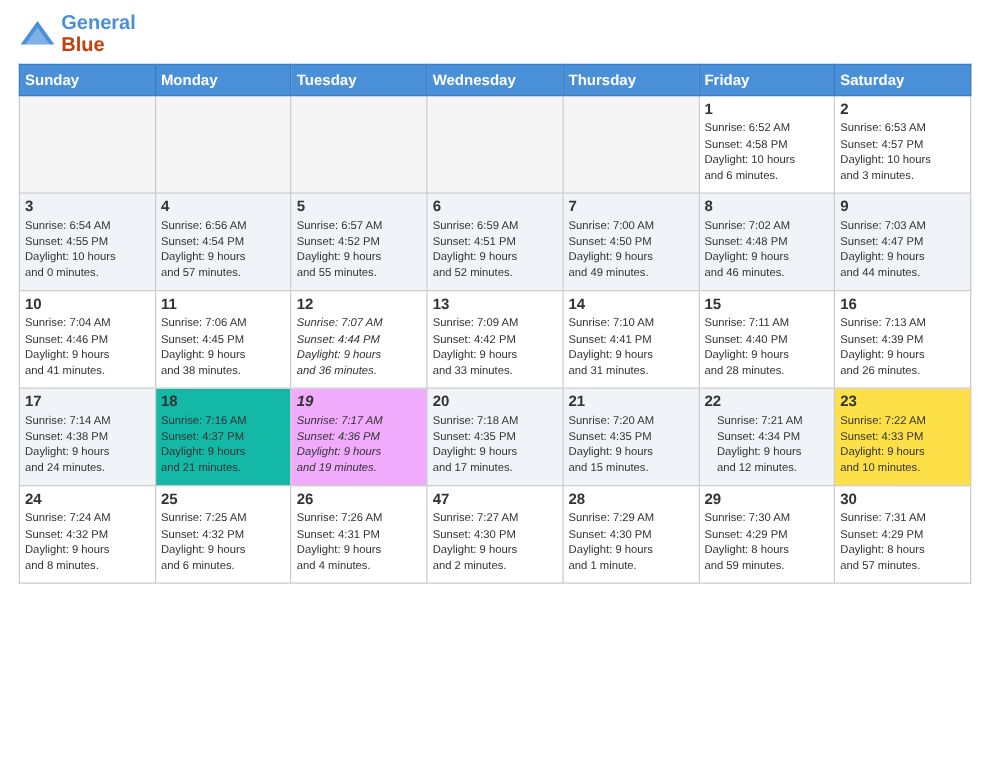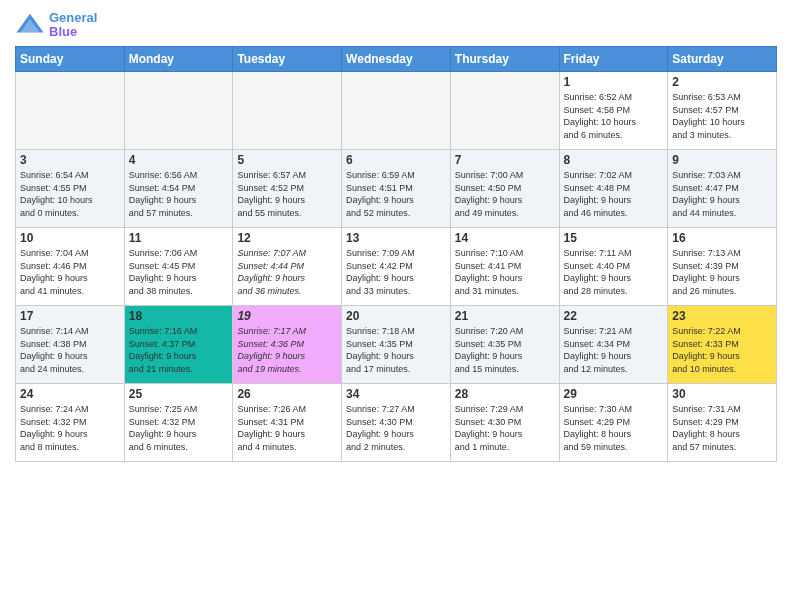--- a/index.html
+++ b/index.html
@@ -20,21 +20,21 @@
       align-items: flex-start;
       justify-content: space-between;
       margin-bottom: 6px;
     }
     .logo {
       display: flex;
       align-items: center;
       gap: 4px;
     }
     .logo-text {
-      font-size: 13px;
+      font-size: 16px;
       font-weight: bold;
       color: #333;
       line-height: 1.1;
     }
     .logo-text span {
       color: #4a90d9;
     }
     .logo-icon {
       width: 30px;
       height: 30px;
@@ -100,21 +100,21 @@
 
 <div class="container">
   <div class="header-row">
     <div class="logo">
       <svg class="logo-icon" viewBox="0 0 40 40">
         <polygon points="20,5 38,30 2,30" fill="#4a90d9"></polygon>
         <polygon points="20,12 33,30 7,30" fill="#fff" opacity="0.3"></polygon>
       </svg>
       <div class="logo-text">
         <div><span>General</span></div>
-        <div><span style="color:#8b5cf6">Blue</span></div>
+        <div><span style="color:#c2410c">Blue</span></div>
       </div>
     </div>
     <div class="title-block">
       <div class="month-title"></div>
       <div class="location"></div>
     </div>
   </div>
 
   <table class="calendar">
     <thead>
@@ -283,21 +283,21 @@
           </td>
           <td style="background: rgb(240, 244, 248); margin-left: 28px;">
             <span class="day-number">21</span>
             <div class="day-info" style="white-space: pre-line;">Sunrise: 7:20 AM
 Sunset: 4:35 PM
 Daylight: 9 hours
 and 15 minutes.</div>
           </td>
           <td style="background: rgb(240, 244, 248);">
             <span class="day-number">22</span>
-            <div class="day-info" style="white-space: pre-line;">Sunrise: 7:21 AM
+            <div class="day-info" style="white-space: pre-line; margin-left: 10px;">Sunrise: 7:21 AM
 Sunset: 4:34 PM
 Daylight: 9 hours
 and 12 minutes.</div>
           </td>
           <td style="background: #fde047;">
             <span class="day-number">23</span>
             <div class="day-info" style="white-space: pre-line;">Sunrise: 7:22 AM
 Sunset: 4:33 PM
 Daylight: 9 hours
 and 10 minutes.</div>
@@ -319,21 +319,21 @@
 and 6 minutes.</div>
           </td>
           <td>
             <span class="day-number">26</span>
             <div class="day-info" style="white-space: pre-line;">Sunrise: 7:26 AM
 Sunset: 4:31 PM
 Daylight: 9 hours
 and 4 minutes.</div>
           </td>
           <td>
-            <span class="day-number">34</span>
+            <span class="day-number">47</span>
             <div class="day-info" style="white-space: pre-line;">Sunrise: 7:27 AM
 Sunset: 4:30 PM
 Daylight: 9 hours
 and 2 minutes.</div>
           </td>
           <td>
             <span class="day-number">28</span>
             <div class="day-info" style="white-space: pre-line;">Sunrise: 7:29 AM
 Sunset: 4:30 PM
 Daylight: 9 hours

